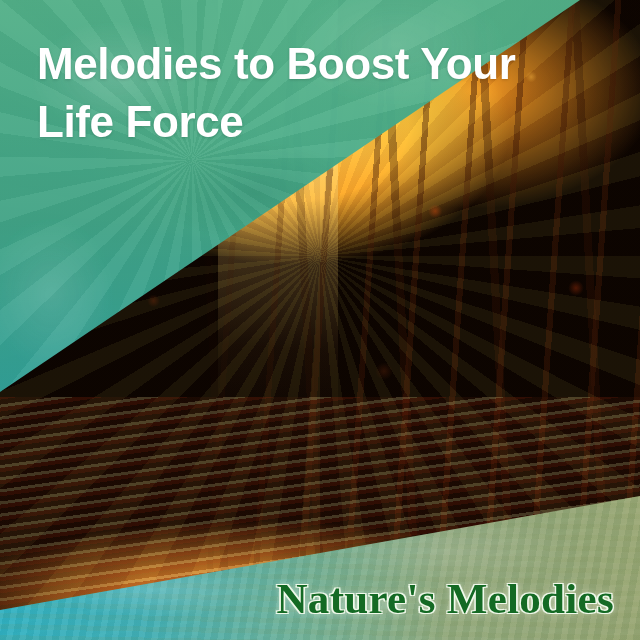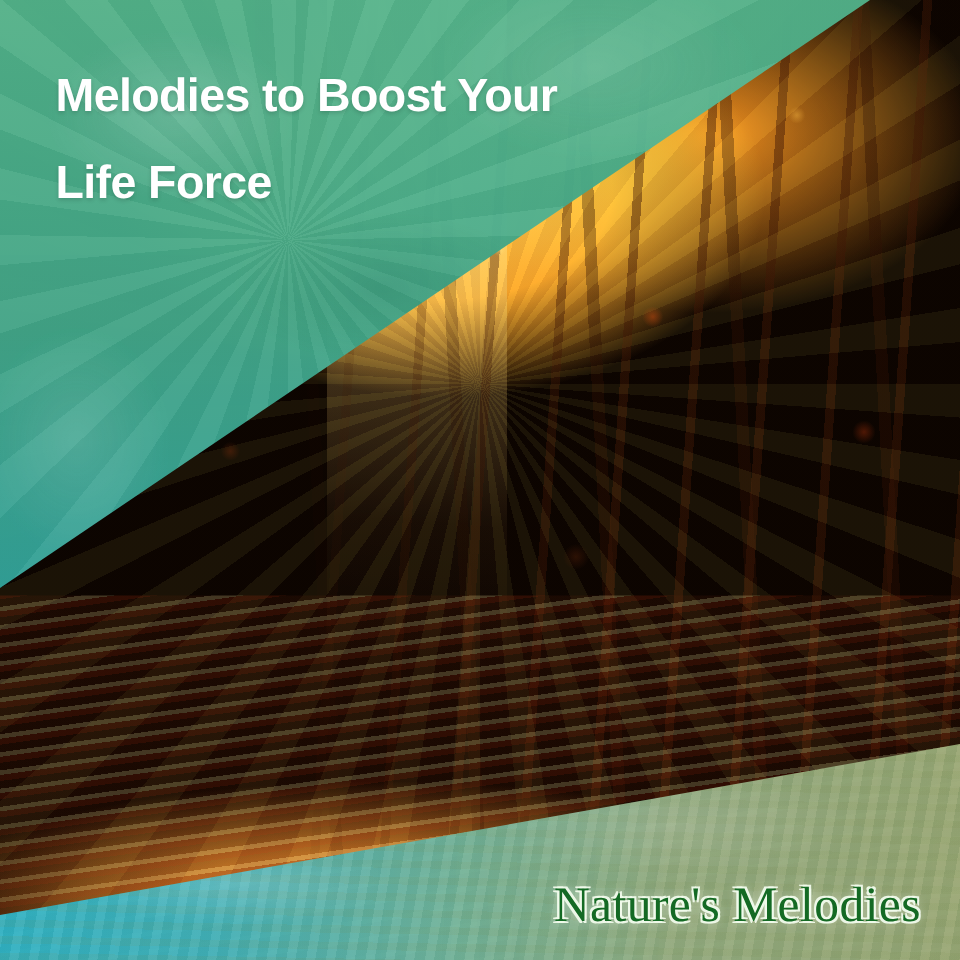--- a/index.html
+++ b/index.html
@@ -144,35 +144,35 @@
 
   
   .title {
     position: absolute;
     left: 37px;
     top: 35px;
     width: 565px;
     margin: 0;
     font-family: "Liberation Sans Narrow", "Liberation Sans", sans-serif;
     font-weight: 700;
-    font-size: 31px;
+    font-size: 44px;
     line-height: 58px;
     letter-spacing: -0.4px;
     color: #ffffff;
     text-shadow: 0 1px 3px rgba(0,0,0,.16);
     white-space: pre-line;
   }
   .brand {
     position: absolute;
     right: 26px;
     bottom: 17px;
     margin: 0;
     font-family: "Liberation Serif", "DejaVu Serif", serif;
-    font-weight: 400;
-    font-size: 33px;
+    font-weight: 700;
+    font-size: 43px;
     letter-spacing: .3px;
     color: #146a24;
     text-shadow:
       -1.4px -1.4px 0 rgba(240,250,235,.95),
        1.4px -1.4px 0 rgba(240,250,235,.95),
       -1.4px  1.4px 0 rgba(240,250,235,.95),
        1.4px  1.4px 0 rgba(240,250,235,.95),
        0 0 7px rgba(245,252,240,.75);
     text-align: center;
   }

